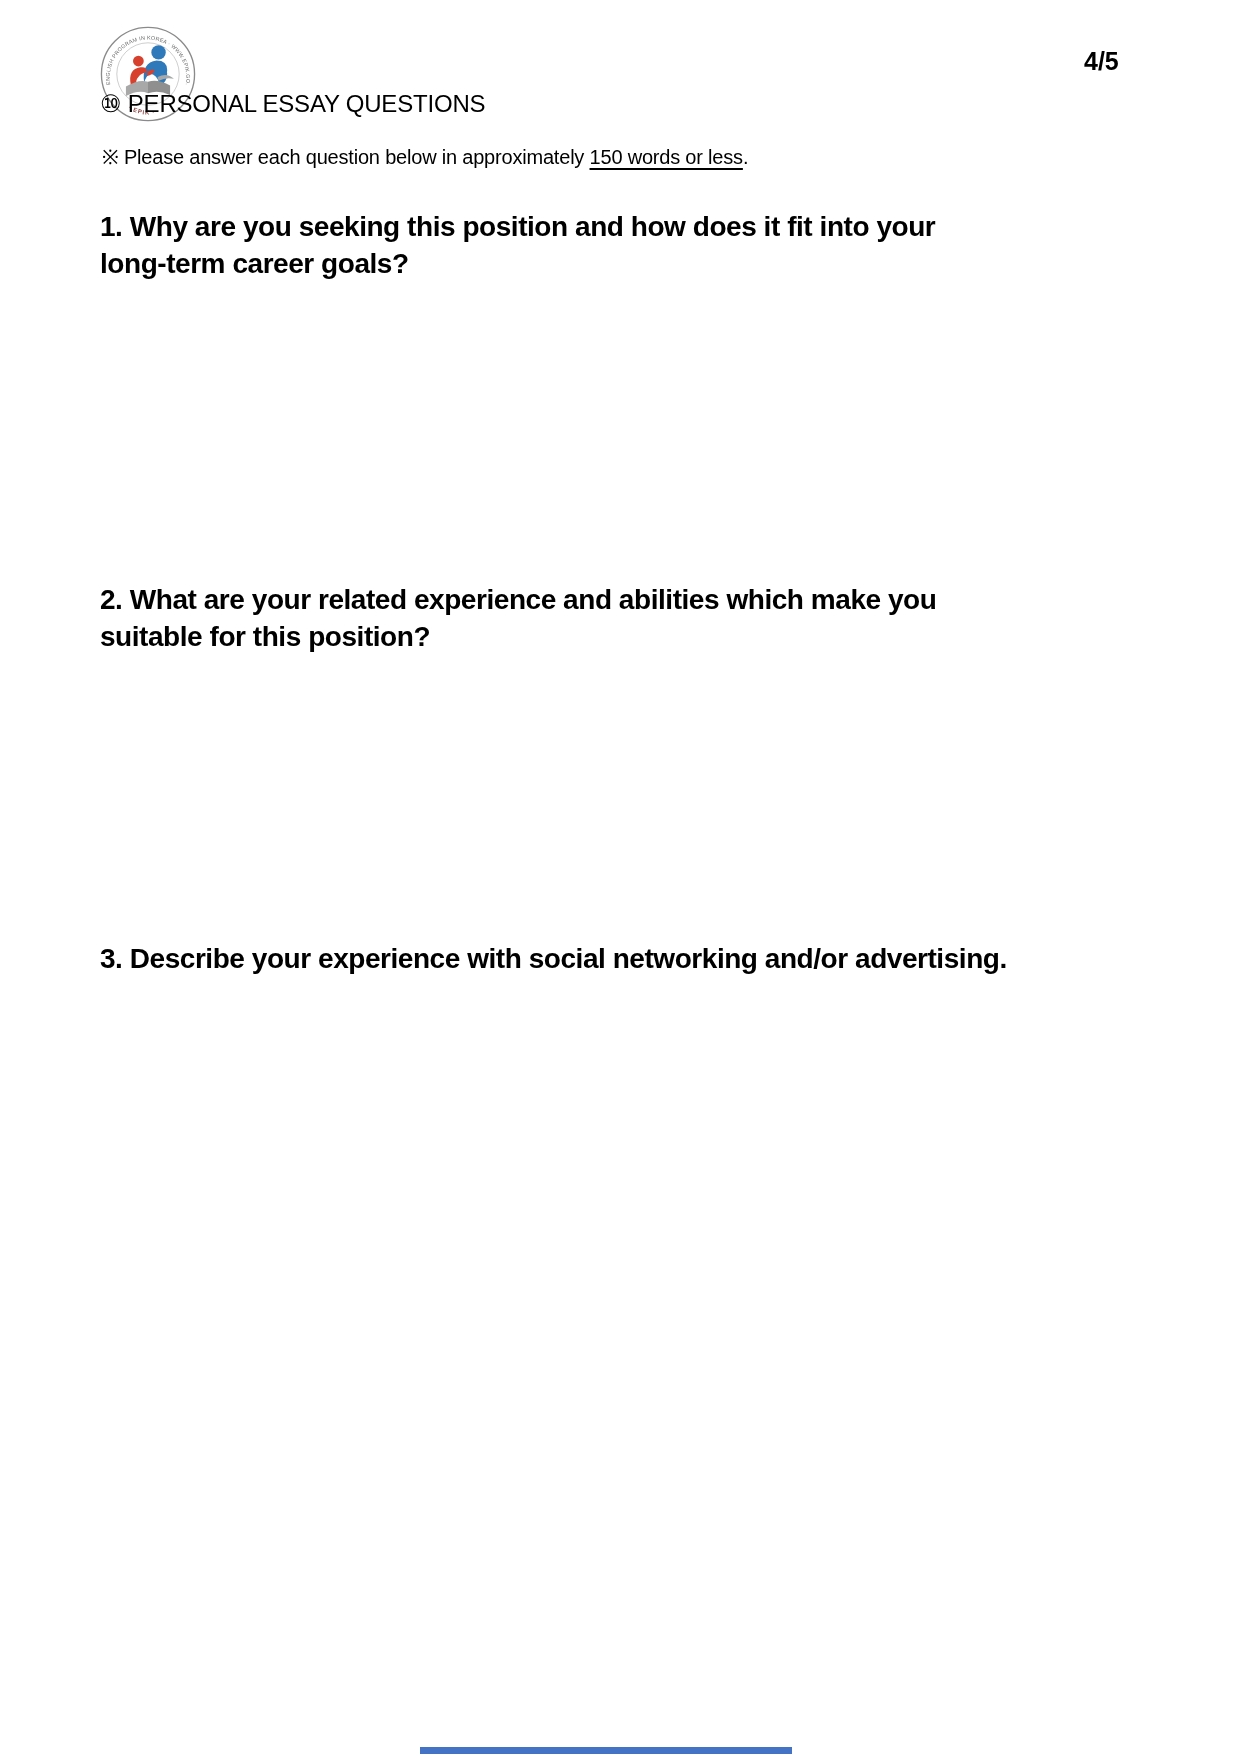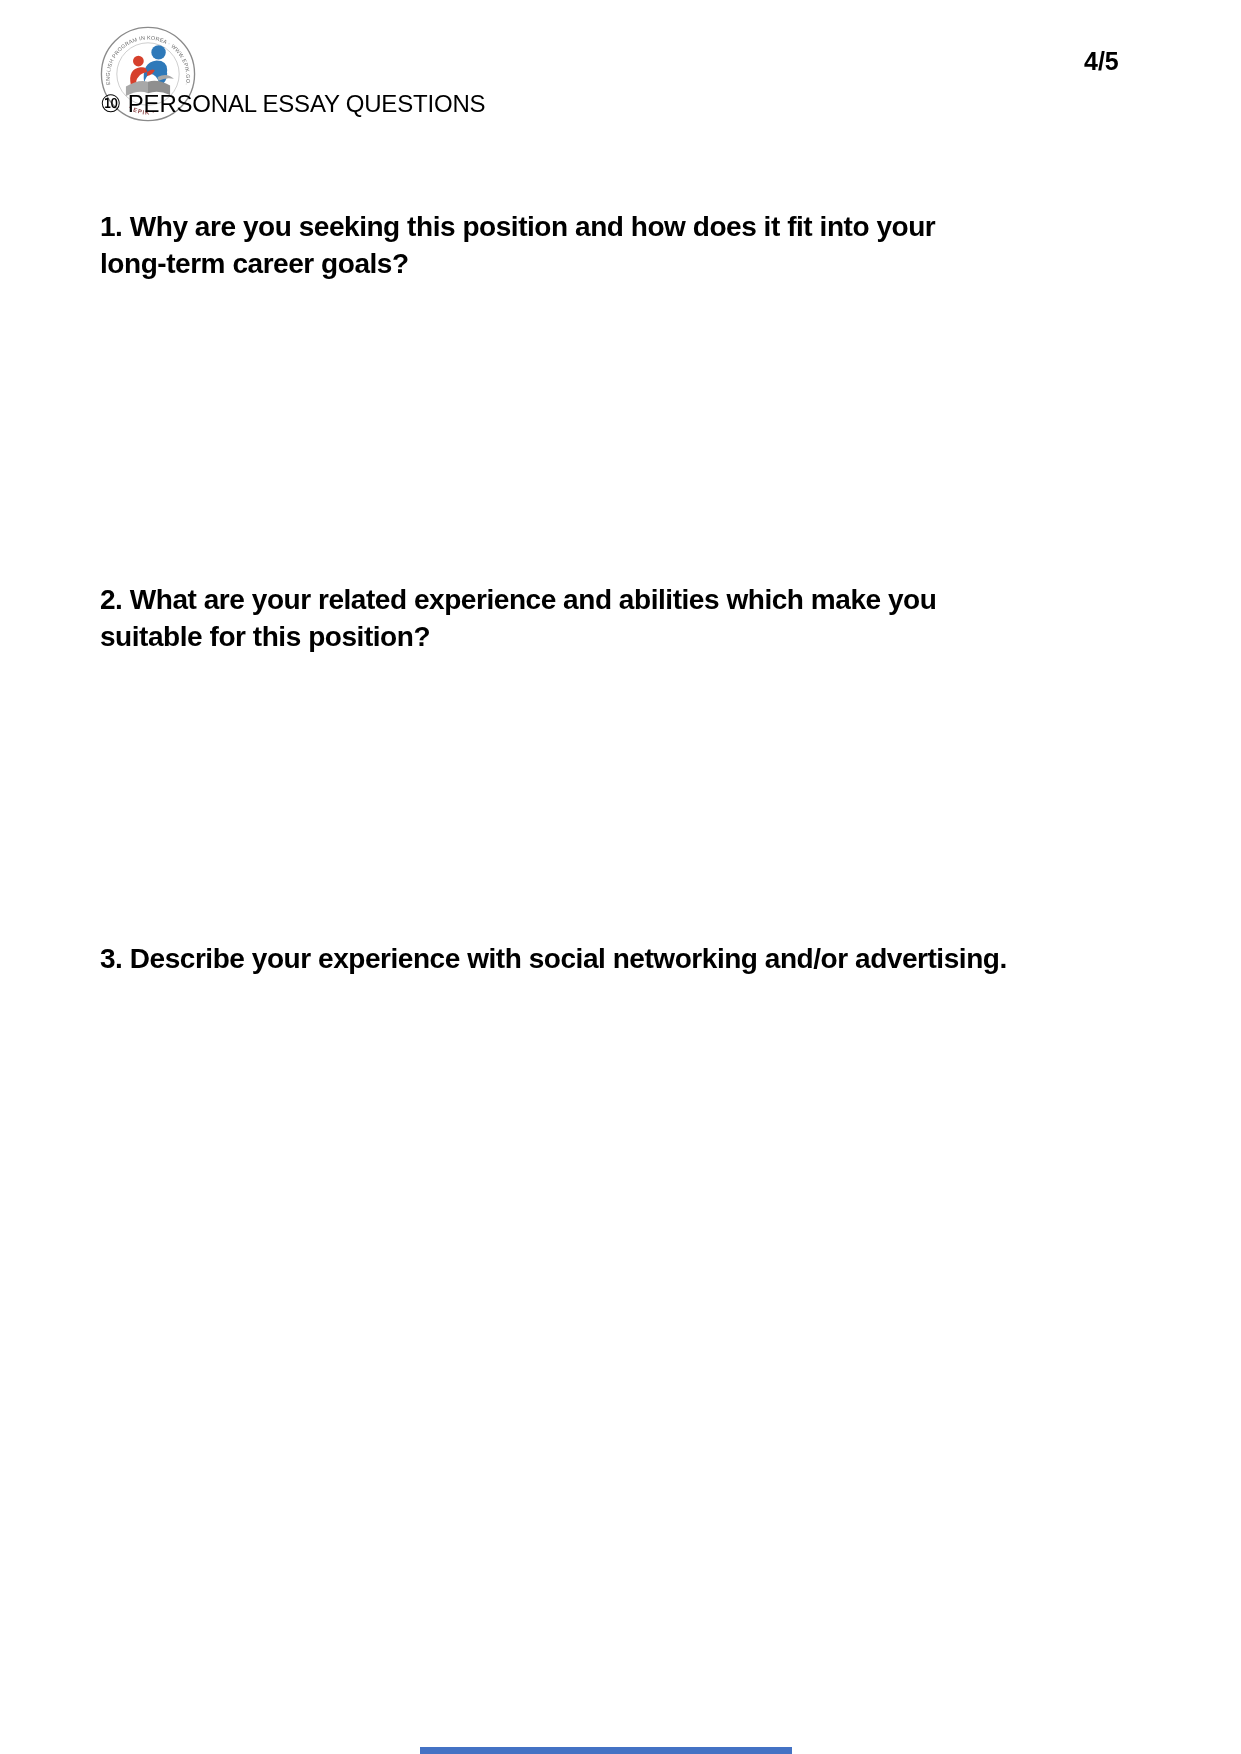--- a/index.html
+++ b/index.html
@@ -93,20 +93,21 @@
       <path d="M27,63 Q40,55 50,58 L50,70 Q40,66 27,73 Z" fill="#a8a8a8"></path>
       <path d="M50,58 Q61,55 73,62 L73,72 Q61,66 50,70 Z" fill="#8f8f8f"></path>
       <path d="M60,53 Q70,48 77,55 Q69,53 61,57 Z" fill="#a8a8a8"></path>
     </g>
   </svg>
 
   <div class="pagenum">4/5</div>
 
   <div class="section-heading">⑩ PERSONAL ESSAY QUESTIONS</div>
 
+  <div class="note"><span>※ Please answer each question below in approximately </span><span class="u">150 words or less</span><span>.</span></div>
 
   <div class="question q1">1. Why are you seeking this position and how does it fit into your long-term career goals?</div>
   <div class="question q2">2. What are your related experience and abilities which make you suitable for this position?</div>
   <div class="question q3">3. Describe your experience with social networking and/or advertising.</div>
 
   <div class="bottom-bar" style="background: rgb(68, 114, 196);"></div>
 
 </div>
 
 </body></html>

